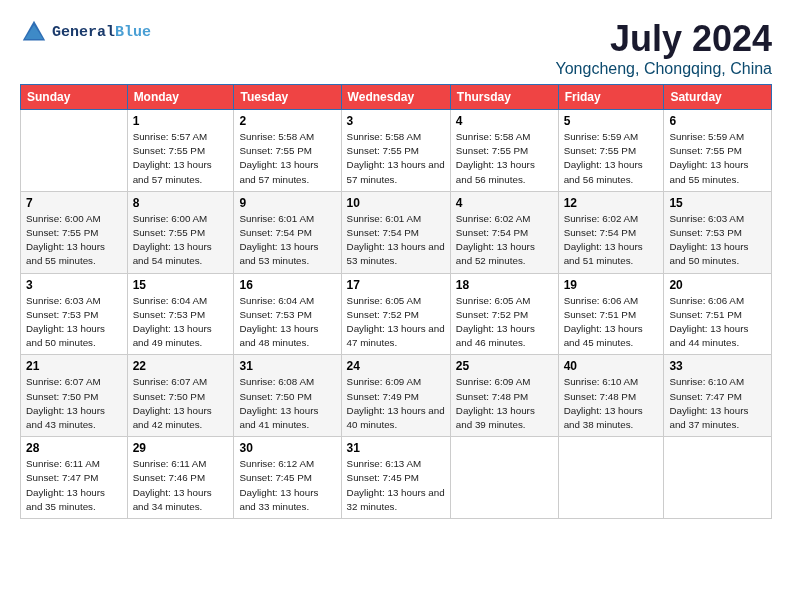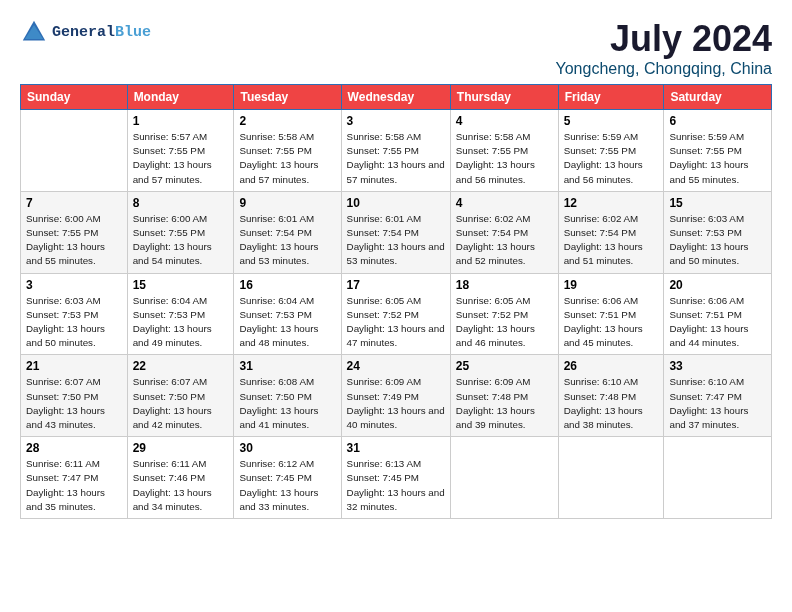--- a/index.html
+++ b/index.html
@@ -219,21 +219,21 @@
       </td>
           <td>
         <span class="day-num">24</span>
         <span class="day-info">Sunrise: 6:09 AM<br>Sunset: 7:49 PM<br>Daylight: 13 hours and 40 minutes.</span>
       </td>
           <td>
         <span class="day-num">25</span>
         <span class="day-info">Sunrise: 6:09 AM<br>Sunset: 7:48 PM<br>Daylight: 13 hours and 39 minutes.</span>
       </td>
           <td>
-        <span class="day-num">26</span>
+        <span class="day-num">40</span>
         <span class="day-info">Sunrise: 6:10 AM<br>Sunset: 7:48 PM<br>Daylight: 13 hours and 38 minutes.</span>
       </td>
           <td>
         <span class="day-num">33</span>
         <span class="day-info">Sunrise: 6:10 AM<br>Sunset: 7:47 PM<br>Daylight: 13 hours and 37 minutes.</span>
       </td>
         </tr>
         <tr>
           <td>
         <span class="day-num">28</span>

